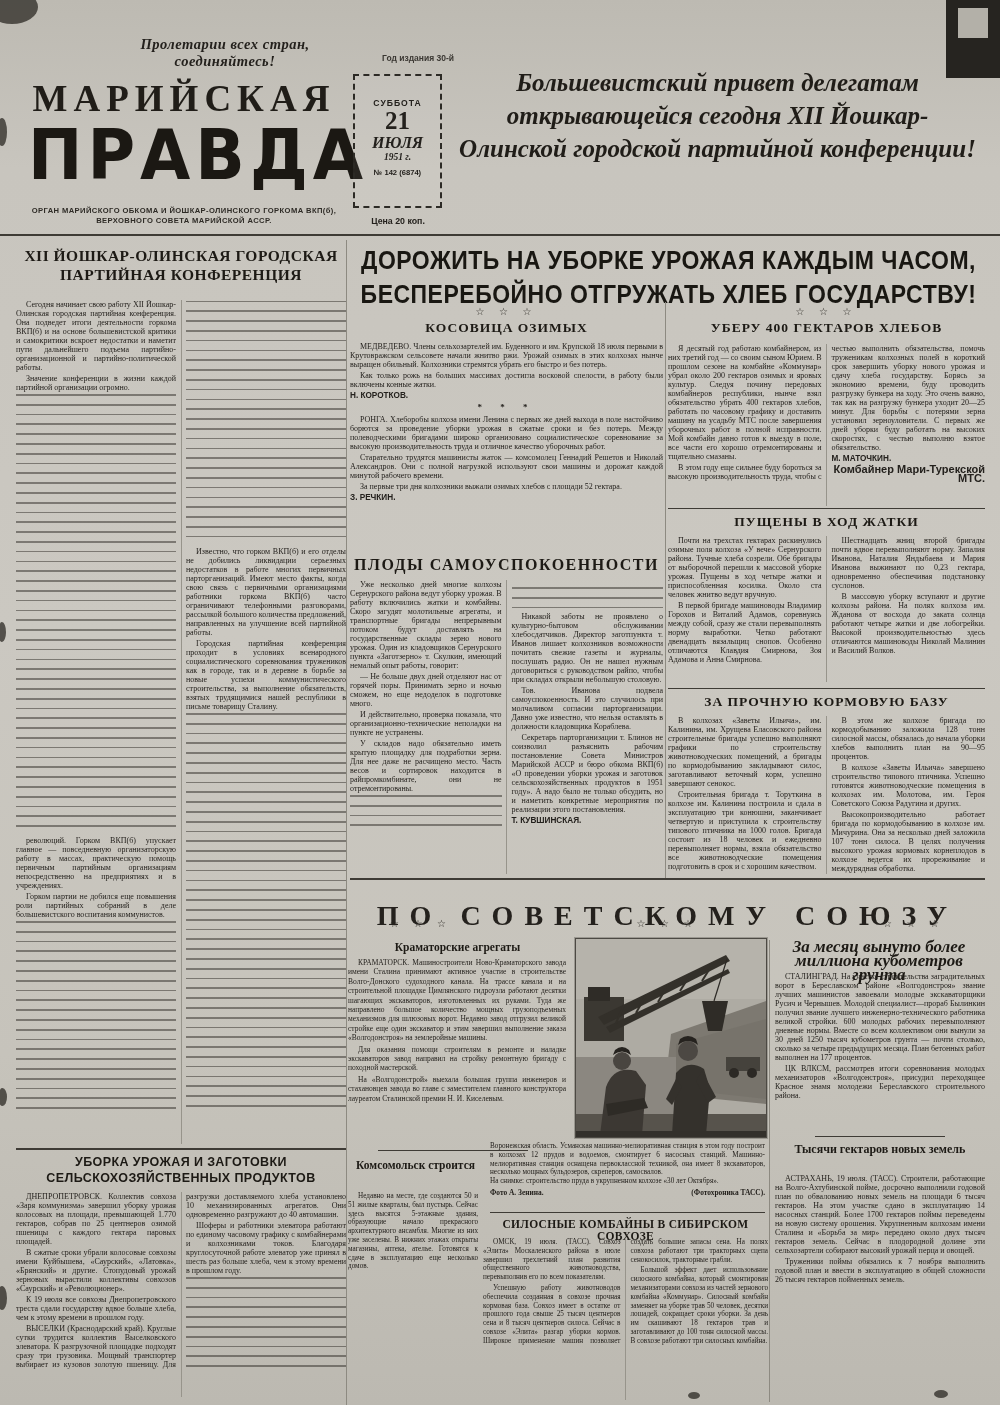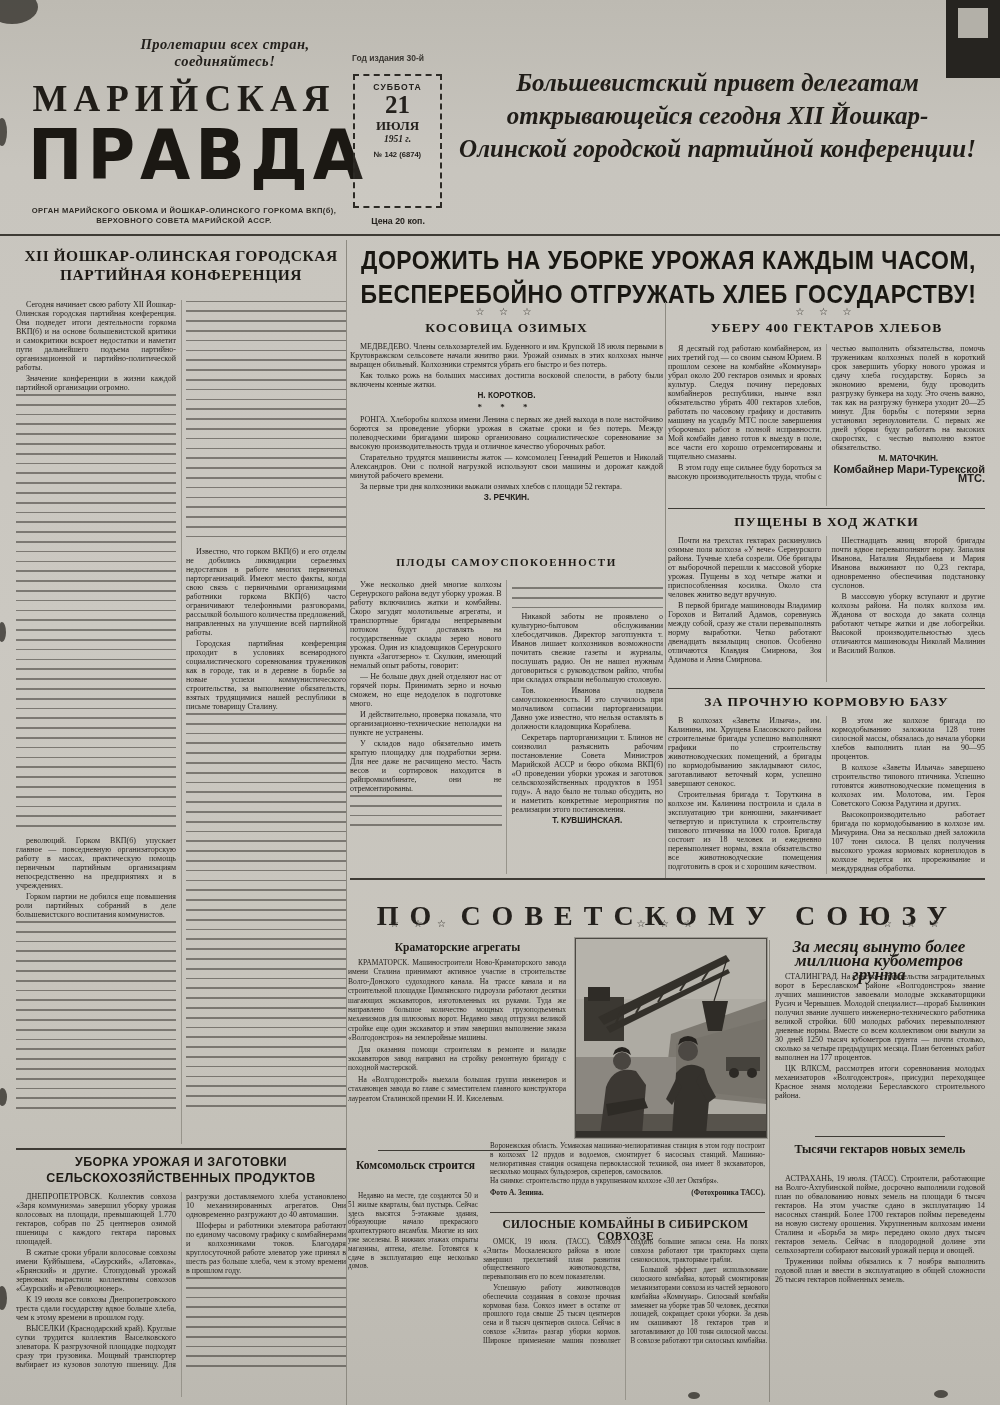--- a/index.html
+++ b/index.html
@@ -12,42 +12,42 @@
   .ctr{text-align:center;}
   .rule{background:#3e3b35;height:1px;}
   .vrule{background:#8d8a81;width:1px;}
   
   .slogan{font-style:italic;font-weight:bold;font-size:14.5px;letter-spacing:.5px;}
   .godizd{font-family:"Liberation Sans",sans-serif;font-weight:bold;font-size:8.5px;color:#3a3732;}
   .t1{font-weight:bold;font-size:37px;letter-spacing:6px;line-height:38px;color:#201d18;}
   .t2{font-family:"DejaVu Sans",sans-serif;font-weight:bold;font-size:65px;line-height:72px;letter-spacing:5px;color:#1b1813;transform:scaleY(1.08);transform-origin:top center;}
   .organ{font-family:"Liberation Sans",sans-serif;font-weight:bold;font-size:7.6px;line-height:10px;letter-spacing:.4px;color:#2e2b26;}
   .datebox{border:2px dashed #2c2a25;padding:6px 2px 4px;box-sizing:border-box;background:rgba(255,255,255,.06);}
-  .db-wd{font-family:"Liberation Sans",sans-serif;font-weight:bold;font-size:8.6px;letter-spacing:1px;}
+  .db-wd{font-family:"Liberation Sans",sans-serif;font-weight:bold;font-size:8.6px;letter-spacing:1px;margin-top:16px;}
   .db-day{font-weight:bold;font-size:25px;line-height:26px;}
-  .db-mon{font-weight:bold;font-size:13px;}
+  .db-mon{font-weight:bold;font-style:italic;font-size:16px;}
   .db-yr{font-weight:bold;font-style:italic;font-size:9.5px;}
   .db-no{font-family:"Liberation Sans",sans-serif;font-weight:bold;font-size:7.6px;margin-top:6px;}
   .price{font-family:"Liberation Sans",sans-serif;font-weight:bold;font-size:8.8px;}
   .greeting{font-style:italic;font-weight:bold;font-size:25px;line-height:33px;color:#201d18;}
   
   .banner{font-family:"Liberation Sans",sans-serif;font-weight:bold;font-size:23px;line-height:29px;letter-spacing:.5px;color:#191712;transform:scaleY(1.15);transform-origin:top center;}
   h2,h3,h4{margin:0;font-weight:bold;color:#1d1a15;}
   .h-left{font-size:15.5px;line-height:19px;letter-spacing:.5px;}
   .h-sec{font-size:13.5px;letter-spacing:1px;}
-  .h-plody{font-size:11px;letter-spacing:1.5px;}
+  .h-plody{font-size:16px;letter-spacing:1.5px;}
   .h-band{font-size:28px;letter-spacing:11px;font-weight:bold;}
   .h-sm{font-size:11.5px;line-height:14px;}
   .h-uborka{font-family:"Liberation Sans",sans-serif;font-size:12.5px;line-height:16px;letter-spacing:.4px;}
   .stars{font-size:10px;letter-spacing:6px;color:#2a2722;}
   
   .bd{font-size:8px;line-height:9px;text-align:justify;overflow:hidden;}
   .bd p{margin:0 0 2px;text-indent:10px;}
   .col2{column-count:2;column-gap:10px;column-rule:1px solid #97948b;}
-  .by{font-family:"Liberation Sans",sans-serif;font-weight:bold;font-size:8.2px;text-align:center;margin:2px 0;}
+  .by{font-family:"Liberation Sans",sans-serif;font-weight:bold;font-size:8.2px;text-align:left;margin:2px 0;}
   .role{font-weight:bold;font-size:11px;text-align:right;font-family:"Liberation Sans",sans-serif;}
   .sep3{text-align:center;font-weight:bold;font-size:9px;letter-spacing:8px;margin:3px 0;}
   .fill{background:repeating-linear-gradient(180deg,rgba(46,42,37,.5) 0 1.7px,rgba(46,42,37,0) 1.7px 9.8px);filter:blur(.35px);margin:2px 0 4px;}
   .bd7{font-size:7.2px;line-height:8.8px;}
   .bd75{font-size:7.5px;line-height:9.4px;}
   .caption{font-size:7.2px;line-height:8.8px;text-align:justify;}
   .credit{display:flex;justify-content:space-between;font-size:7.4px;font-weight:bold;margin-top:2px;}
   
   .blot{background:#2b2823;border-radius:50%;opacity:.75;}
   .photo-frame{border:1px solid #4c4943;box-shadow:0 0 0 1px rgba(90,87,80,.4);}
@@ -61,21 +61,21 @@
   <div class="abs" style="left:946px;top:0;width:54px;height:78px;background:#262420;"></div>
   <div class="abs" style="left:958px;top:8px;width:30px;height:30px;background:#b3b0a8;"></div>
   <div class="abs blot" style="left:-3px;top:118px;width:10px;height:28px;"></div>
   <div class="abs blot" style="left:-2px;top:622px;width:8px;height:20px;"></div>
   <div class="abs blot" style="left:-2px;top:1088px;width:9px;height:18px;"></div>
   <div class="abs blot" style="left:-3px;top:1286px;width:10px;height:24px;"></div>
   <div class="abs blot" style="left:688px;top:1392px;width:12px;height:7px;"></div>
   <div class="abs blot" style="left:934px;top:1390px;width:14px;height:8px;"></div>
 
   <div class="abs ctr slogan" style="left:90px;top:36px;width:270px;">Пролетарии всех стран, соединяйтесь!</div>
-  <div class="abs godizd" style="left:352px;top:53px;width:100px;">Год издания 30-й</div>
+  <div class="abs godizd" style="left:368px;top:53px;width:100px;text-align:center;">Год издания 30-й</div>
   <div class="abs ctr t1" style="left:28px;top:80px;width:312px;">МАРИЙСКАЯ</div>
   <div class="abs ctr t2" style="left:28px;top:116px;width:312px;">ПРАВДА</div>
   <div class="abs ctr organ" style="left:22px;top:206px;width:324px;">ОРГАН МАРИЙСКОГО ОБКОМА И ЙОШКАР-ОЛИНСКОГО ГОРКОМА ВКП(б), ВЕРХОВНОГО СОВЕТА МАРИЙСКОЙ АССР.</div>
 
   <div class="abs datebox ctr" style="left:353px;top:74px;width:89px;height:134px;">
     <div class="db-wd">СУББОТА</div>
     <div class="db-day">21</div>
     <div class="db-mon">ИЮЛЯ</div>
     <div class="db-yr">1951 г.</div>
     <div class="db-no">№ 142 (6874)</div>

